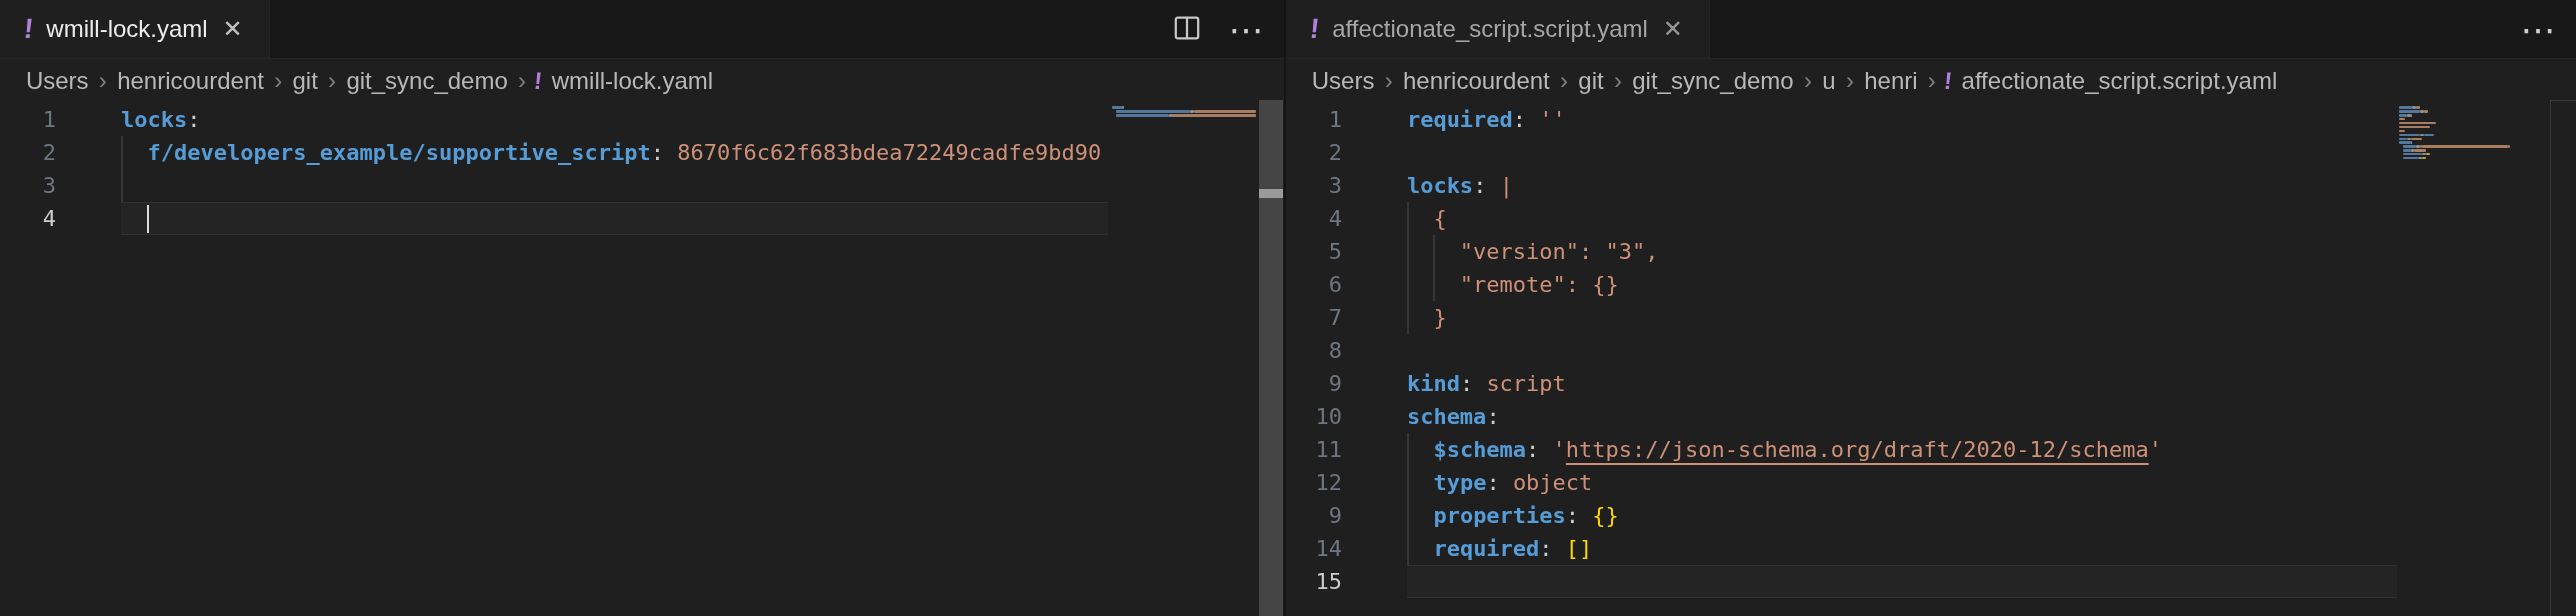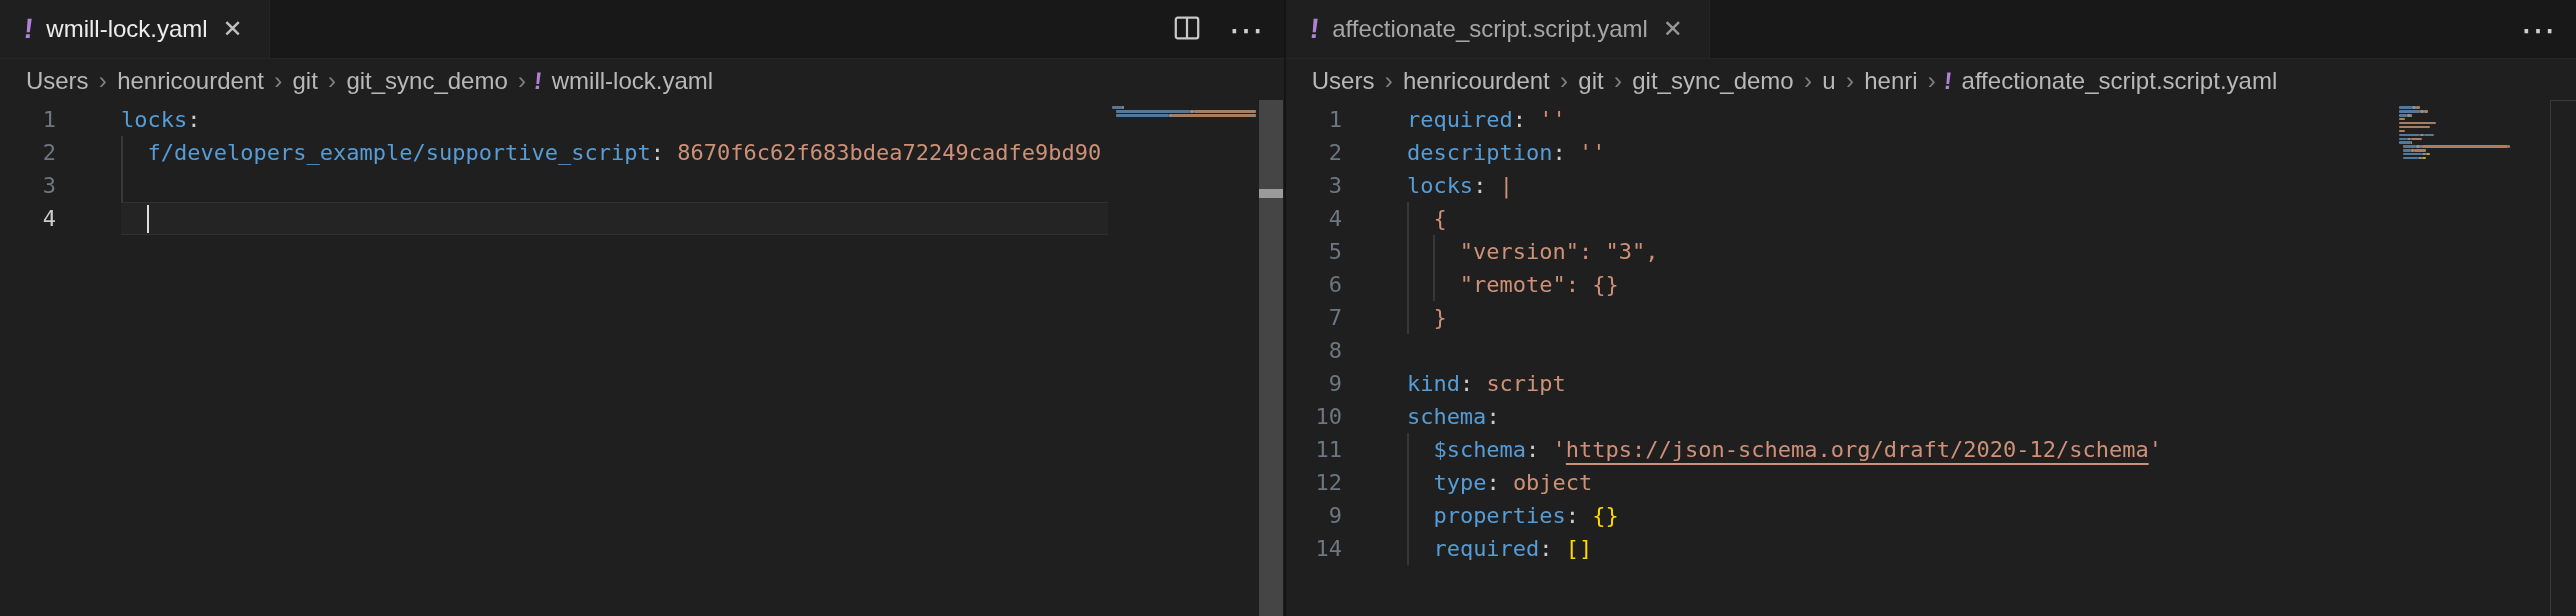--- a/index.html
+++ b/index.html
@@ -39,21 +39,21 @@
   #pane-right .code-lines{width:1113px;}
   .row{height:33px;position:relative;white-space:pre;}
   .num{position:absolute;left:0;top:0;width:56px;text-align:right;color:#6e7681;}
   .row.current .num{color:#cccccc;}
   .codetext{position:absolute;left:121px;top:0;z-index:1;}
   .guide{position:absolute;top:0;height:33px;width:1.9px;background:#373737;}
   .linebox{position:absolute;left:121px;right:1.9px;top:0;bottom:0;background:#242424;
            border-top:1.9px solid #313131;border-bottom:1.9px solid #313131;box-sizing:border-box;}
   .cursor{position:absolute;top:2.8px;height:28px;width:1.9px;background:#dcdcdc;z-index:2;}
 
-  .tk-key{color:#569cd6;}
+  .tk-key{color:#569cd6;font-weight:bold;}
   .tk-punc{color:#cccccc;}
   .tk-str{color:#ce9178;}
   .tk-kw{color:#569cd6;}
   .tk-yellow{color:#ffd700;}
   .tk-link{color:#ce9178;text-decoration:underline;text-underline-offset:5.6px;text-decoration-thickness:1.9px;}
   .tk-sp{}
 
   
   .minimap{position:absolute;top:2.8px;overflow:hidden;}
   #pane-left  .minimap{left:1112px;width:147px;height:111px;}
@@ -166,33 +166,34 @@
         <span class="crumb">henri</span>
         <span class="crumb-sep">›</span>
         <span class="crumb-file">
           <span class="yaml-ico">!</span>
           <span>affectionate_script.script.yaml</span>
         </span>
       </div>
     <div class="editor">
       <div class="code-lines">
           <div class="row"><div class="num">1</div><div class="codetext"><span class="tk-key">required</span><span class="tk-punc">: </span><span class="tk-str">''</span></div></div>
-          <div class="row"><div class="num">2</div><div class="codetext"><span class="tk-key">description</span><span class="tk-punc">: </span><span class="tk-str">''</span></div></div>
+          <div class="row"><div class="num">2</div></div>
           <div class="row"><div class="num">3</div><div class="codetext"><span class="tk-key">locks</span><span class="tk-punc">: </span><span class="tk-str">|</span></div></div>
           <div class="row"><span class="guide" style="left: 121px;"></span><div class="num">4</div><div class="codetext"><span class="tk-str">  {</span></div></div>
           <div class="row"><span class="guide" style="left: 121px;"></span><span class="guide" style="left: 147px;"></span><div class="num">5</div><div class="codetext"><span class="tk-str">    "version": "3",</span></div></div>
           <div class="row"><span class="guide" style="left: 121px;"></span><span class="guide" style="left: 147px;"></span><div class="num">6</div><div class="codetext"><span class="tk-str">    "remote": {}</span></div></div>
           <div class="row"><span class="guide" style="left: 121px;"></span><div class="num">7</div><div class="codetext"><span class="tk-str">  }</span></div></div>
           <div class="row"><div class="num">8</div></div>
           <div class="row"><div class="num">9</div><div class="codetext"><span class="tk-key">kind</span><span class="tk-punc">: </span><span class="tk-str">script</span></div></div>
           <div class="row"><div class="num">10</div><div class="codetext"><span class="tk-key">schema</span><span class="tk-punc">:</span></div></div>
           <div class="row"><span class="guide" style="left: 121px;"></span><div class="num">11</div><div class="codetext"><span class="tk-sp">  </span><span class="tk-key">$schema</span><span class="tk-punc">: </span><span class="tk-str">'</span><span class="tk-link">https://json-schema.org/draft/2020-12/schema</span><span class="tk-str">'</span></div></div>
           <div class="row"><span class="guide" style="left: 121px;"></span><div class="num">12</div><div class="codetext"><span class="tk-sp">  </span><span class="tk-key">type</span><span class="tk-punc">: </span><span class="tk-str">object</span></div></div>
           <div class="row"><span class="guide" style="left: 121px;"></span><div class="num">9</div><div class="codetext"><span class="tk-sp">  </span><span class="tk-key">properties</span><span class="tk-punc">: </span><span class="tk-yellow">{}</span></div></div>
           <div class="row"><span class="guide" style="left: 121px;"></span><div class="num">14</div><div class="codetext"><span class="tk-sp">  </span><span class="tk-key">required</span><span class="tk-punc">: </span><span class="tk-yellow">[]</span></div></div>
+          <div class="row current"><div class="linebox"></div><div class="num">15</div><div class="codetext"></div></div>
         </div>
       <div class="minimap">
           <div class="mini-line">
             <span class="seg m-key" style="left: 0px; width: 13.6px;"></span>
             <span class="seg m-punc" style="left: 13.6px; width: 3.9px;"></span>
             <span class="seg m-str" style="left: 17.5px; width: 3.9px;"></span>
           </div>
           <div class="mini-line">
             <span class="seg m-key" style="left: 0px; width: 21.4px;"></span>
             <span class="seg m-punc" style="left: 21.4px; width: 3.9px;"></span>

